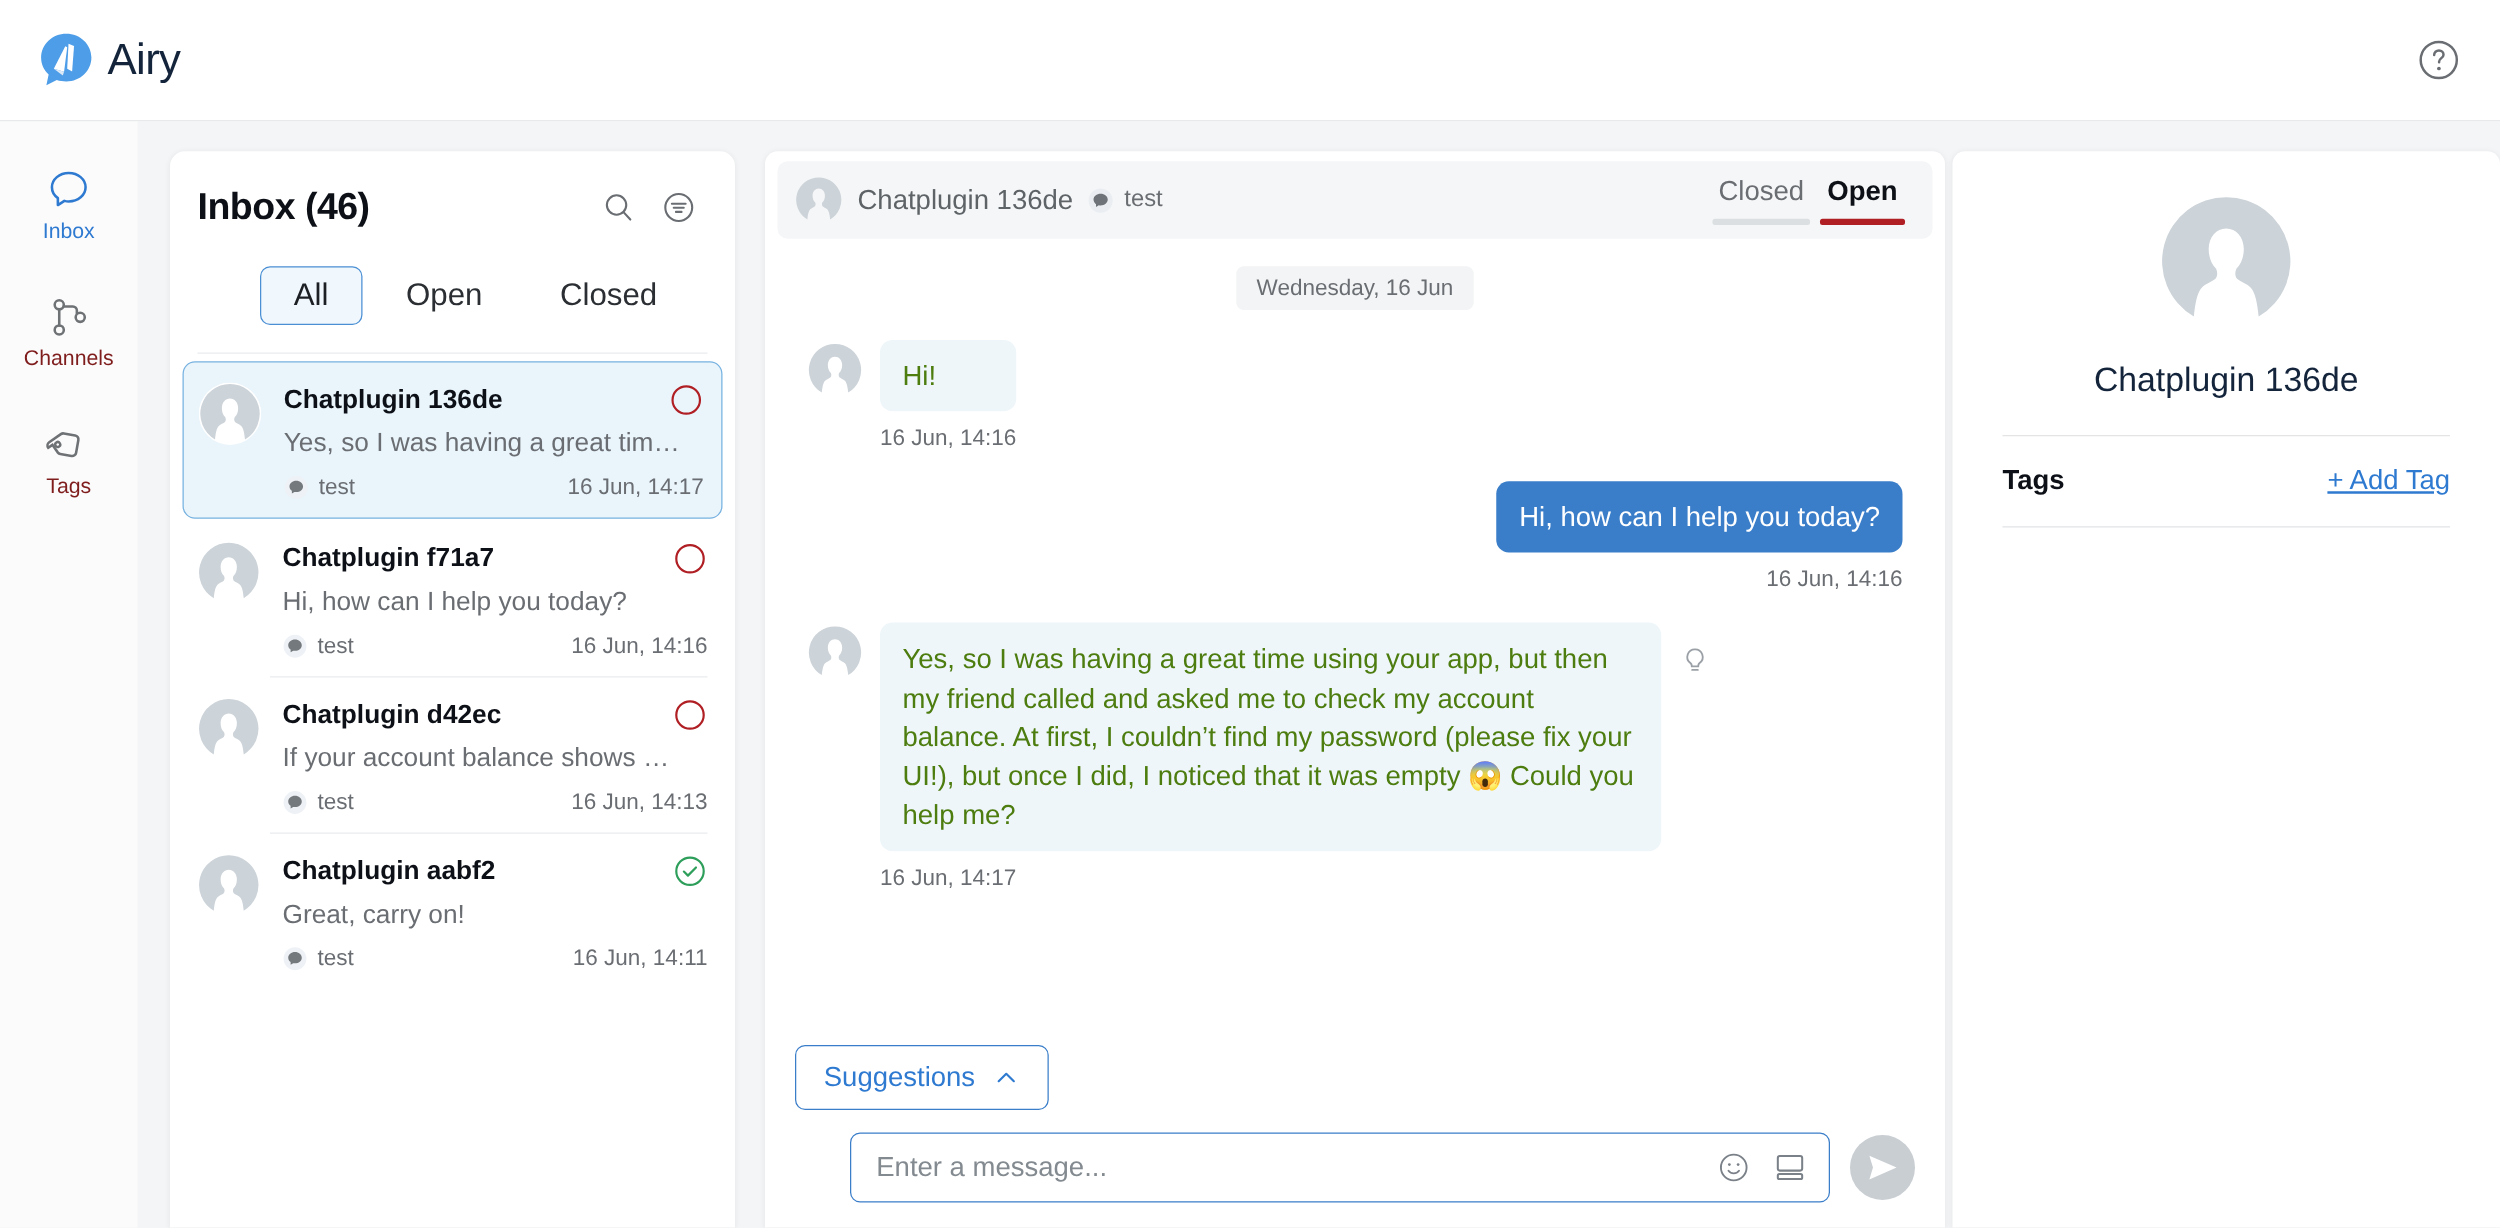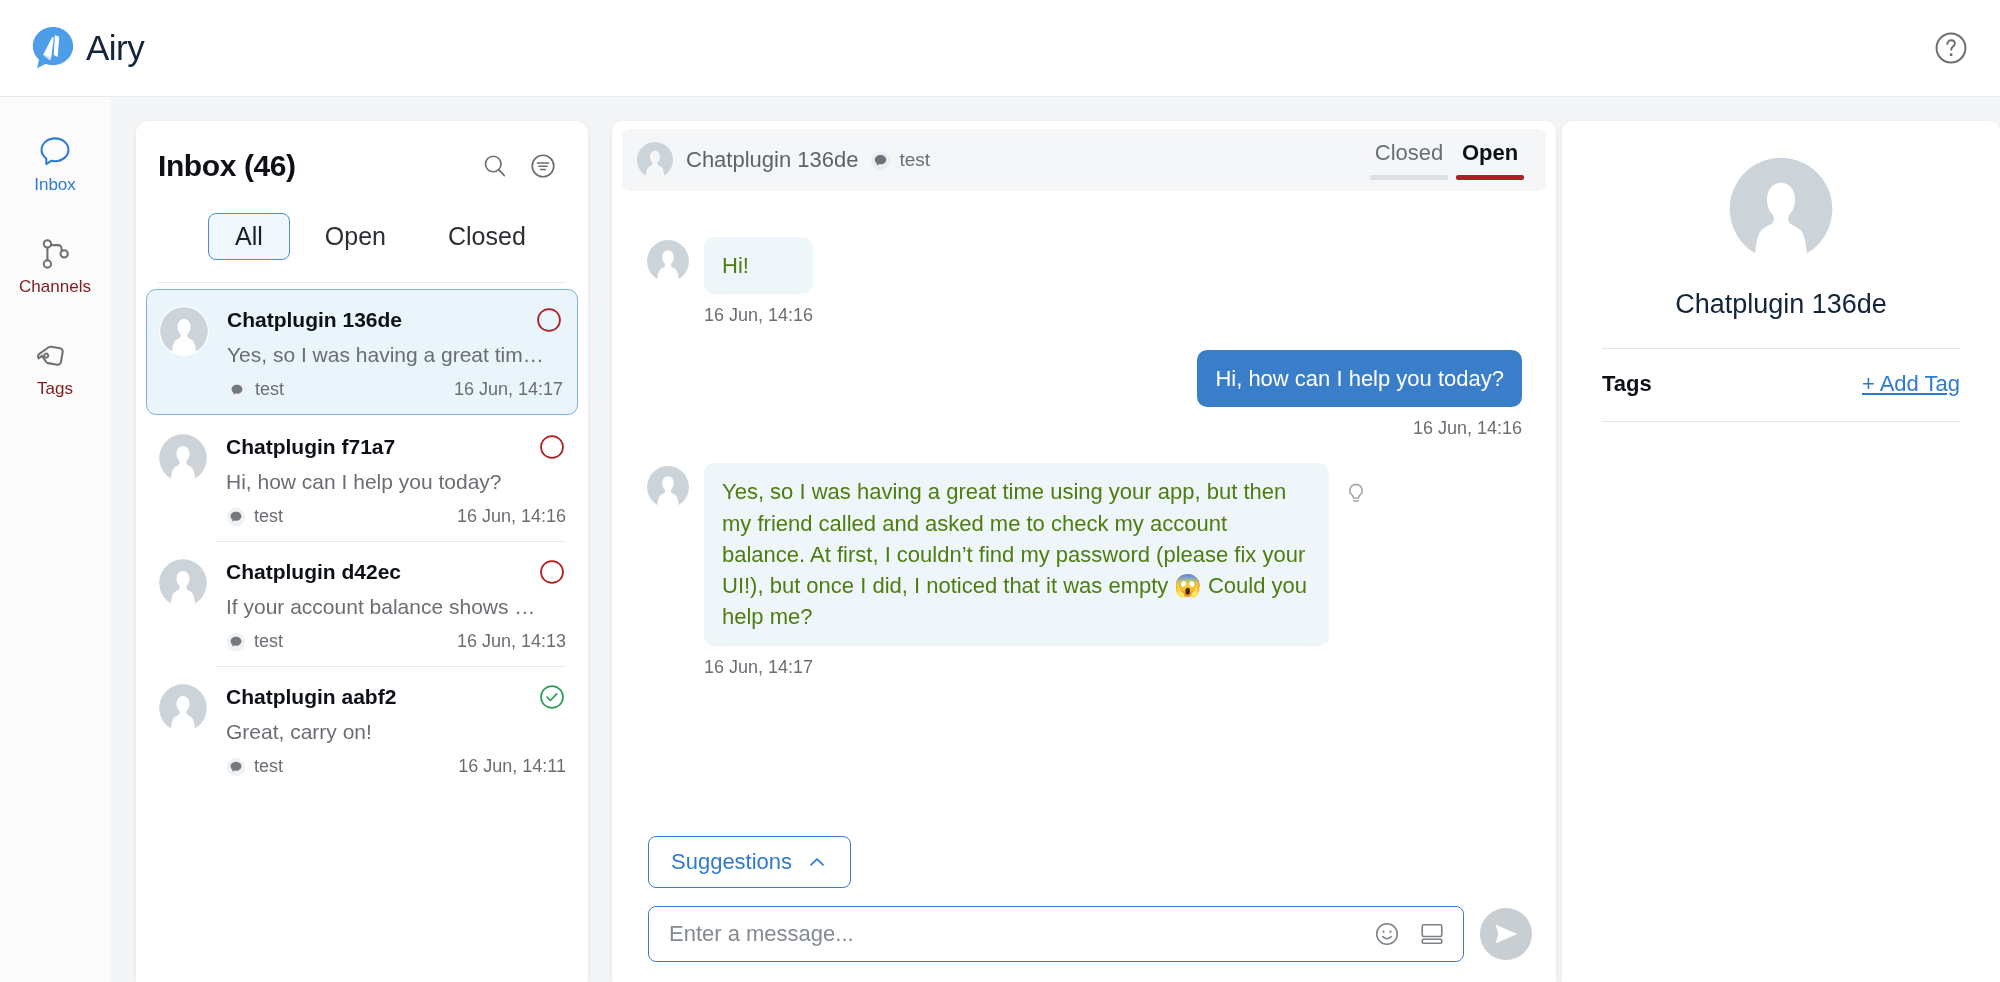--- a/index.html
+++ b/index.html
@@ -149,32 +149,32 @@
     font-size: 22px; line-height: 1.42; border-radius: 10px;
     padding: 13px 18px; max-width: 700px;
   }
   .bubble.in { background: #eef6fa; color: #4d7c0f; }
   .bubble.out { background: #3a7ec9; color: #ffffff; }
   .msg-time { font-size: 18px; color: #6a6e73; margin-top: 11px; }
   .msg-time.right { text-align: right; }
   .bulb { margin-top: 18px; }
 
   
-  .composer { position: absolute; left: 12px; right: 0; bottom: 0; padding: 0 24px 20px 24px; }
+  .composer { position: absolute; left: 0; right: 0; bottom: 0; padding: 0 24px 20px 24px; }
   .suggestions-btn {
     display: inline-flex; align-items: center; gap: 14px;
     border: 1px solid #3a7ec9; color: #2f7ad1; background: #ffffff;
     border-radius: 8px; padding: 12px 22px; font-size: 22px;
     cursor: pointer; margin-left: 0;
   }
   .composer-row { display: flex; align-items: center; gap: 16px; margin-top: 18px; }
   .input-wrap {
     flex: 1 1 auto; height: 56px;
     border: 1px solid #3a7ec9; border-radius: 8px; background: #ffffff;
-    display: flex; align-items: center; padding: 0 16px 0 18px; gap: 16px;
+    display: flex; align-items: center; padding: 0 16px 0 18px; gap: 16px; margin-left: 44px;
   }
   .msg-input {
     flex: 1 1 auto; border: none; outline: none; background: transparent;
     font-size: 22px; color: #16191c; font-family: "Liberation Sans", sans-serif;
   }
   .msg-input::placeholder { color: #838A90; }
   .send-btn {
     width: 52px; height: 52px; border-radius: 50%; background: #c9ced3;
     display: flex; align-items: center; justify-content: center; cursor: pointer;
     flex: 0 0 auto;
@@ -406,20 +406,23 @@
         <span class="bar" style="width:78px"></span>
       </div>
       <div class="state-opt active">
         <span class="lbl">Open</span>
         <span class="bar" style="width:68px"></span>
       </div>
     </div>
   </div>
 
   <div class="msg-scroll">
+    <div class="date-chip-row">
+      <div class="date-chip">Wednesday, 16 Jun</div>
+    </div>
 
     <div class="msg-row">
       <svg width="44" height="44" viewBox="0 0 40 40" style="margin-top:2px">
         <circle cx="20" cy="20" r="20" fill="#ffffff"></circle>
         <path d="M20 1a19 19 0 0 0-9.6 35.4c.4-4 1-7.2 2.4-8.6 1.2-1.2 3-1.7 4-2.6.6-.6.7-1.9.2-3-1.4-1.3-2.2-3.4-2.2-5.8 0-3.6 2.3-6.1 5.2-6.1s5.2 2.5 5.2 6.1c0 2.4-.8 4.5-2.2 5.8-.5 1.1-.4 2.4.2 3 1 .9 2.8 1.4 4 2.6 1.4 1.4 2 4.6 2.4 8.6A19 19 0 0 0 20 1z" fill="#ccd3d9"></path>
       </svg>
       <div class="msg-col">
         <div class="bubble in">Hi!</div>
         <div class="msg-time">16 Jun, 14:16</div>
       </div>

